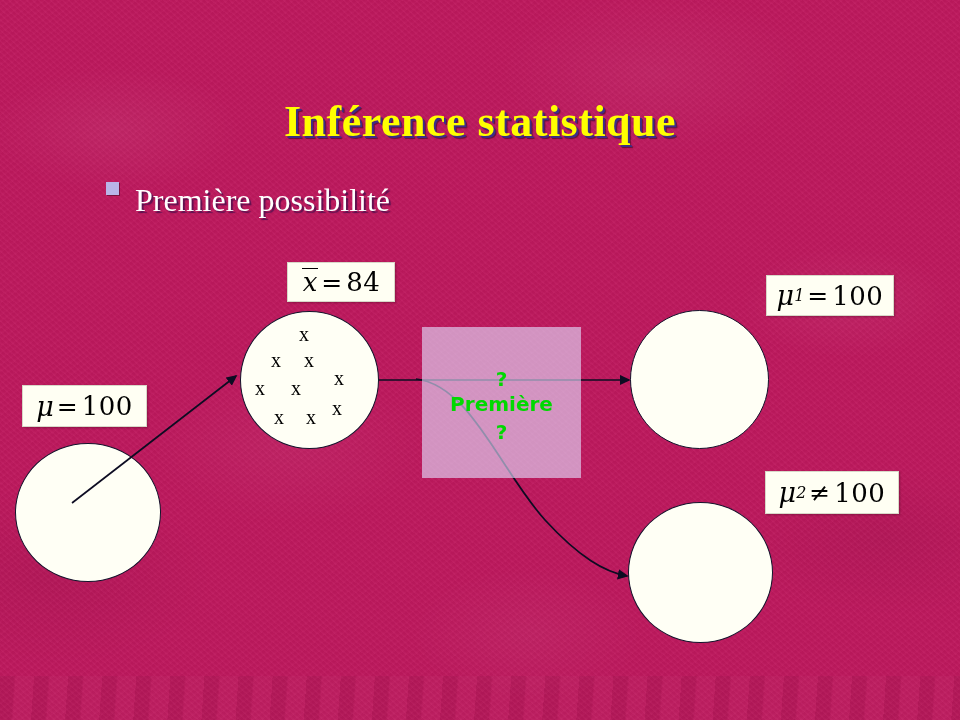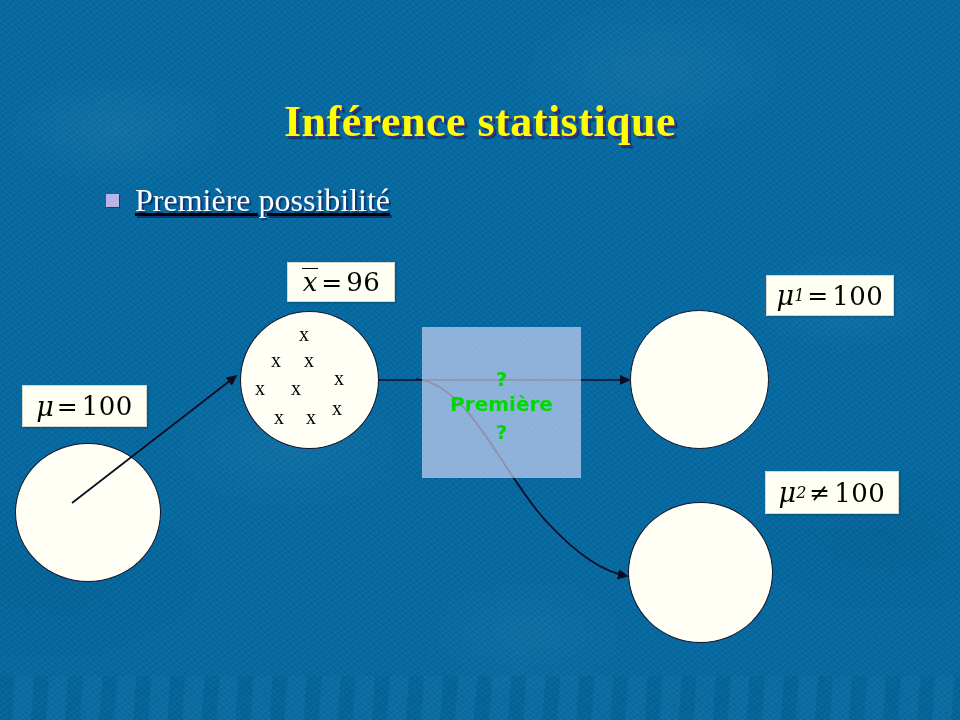--- a/index.html
+++ b/index.html
@@ -5,21 +5,21 @@
   html, body {
     margin: 0;
     padding: 0;
     background: #2b2b2b;
   }
   #slide {
     position: relative;
     width: 960px;
     height: 720px;
     overflow: hidden;
-    background-color: #0369a1;
+    background-color: #be185d;
     font-family: "Liberation Serif", serif;
   }
   
   #slide .bg-texture {
     position: absolute;
     inset: 0;
     background-image:
       radial-gradient(ellipse 180px 90px at 12% 18%, rgba(255,255,255,0.055), rgba(255,255,255,0) 70%),
       radial-gradient(ellipse 220px 120px at 68% 10%, rgba(255,255,255,0.05), rgba(255,255,255,0) 70%),
       radial-gradient(ellipse 150px 80px at 88% 42%, rgba(255,255,255,0.05), rgba(255,255,255,0) 70%),
@@ -56,23 +56,21 @@
     text-shadow: 2px 2px 0 #3a2d8a, 3px 3px 1px rgba(0,0,0,0.45);
     white-space: nowrap;
   }
 
   
   .bullet-row {
     position: absolute;
     left: 106px;
     top: 182px;
     display: flex;
-    align-items: center;
     gap: 16px;
-    text-decoration: underline;
   }
   .bullet-mark {
     width: 13px;
     height: 13px;
     background: #b9b4e8;
     box-shadow: 1px 1px 0 rgba(0,0,0,0.35);
     flex: none;
   }
   .bullet-text {
     font-size: 32px;
@@ -232,21 +230,21 @@
 
   <div class="formula-box" id="box-mu">
     <span class="mu">μ</span>
     <span class="op">=</span>
     <span class="num">100</span>
   </div>
 
   <div class="formula-box" id="box-xbar">
     <span class="xbar">x</span>
     <span class="op">=</span>
-    <span class="num">96</span>
+    <span class="num">84</span>
   </div>
 
   <div class="formula-box" id="box-mu1">
     <span class="mu">μ</span>
       <span class="sub">1</span>
     <span class="op">=</span>
     <span class="num">100</span>
   </div>
 
   <div class="formula-box" id="box-mu2">

